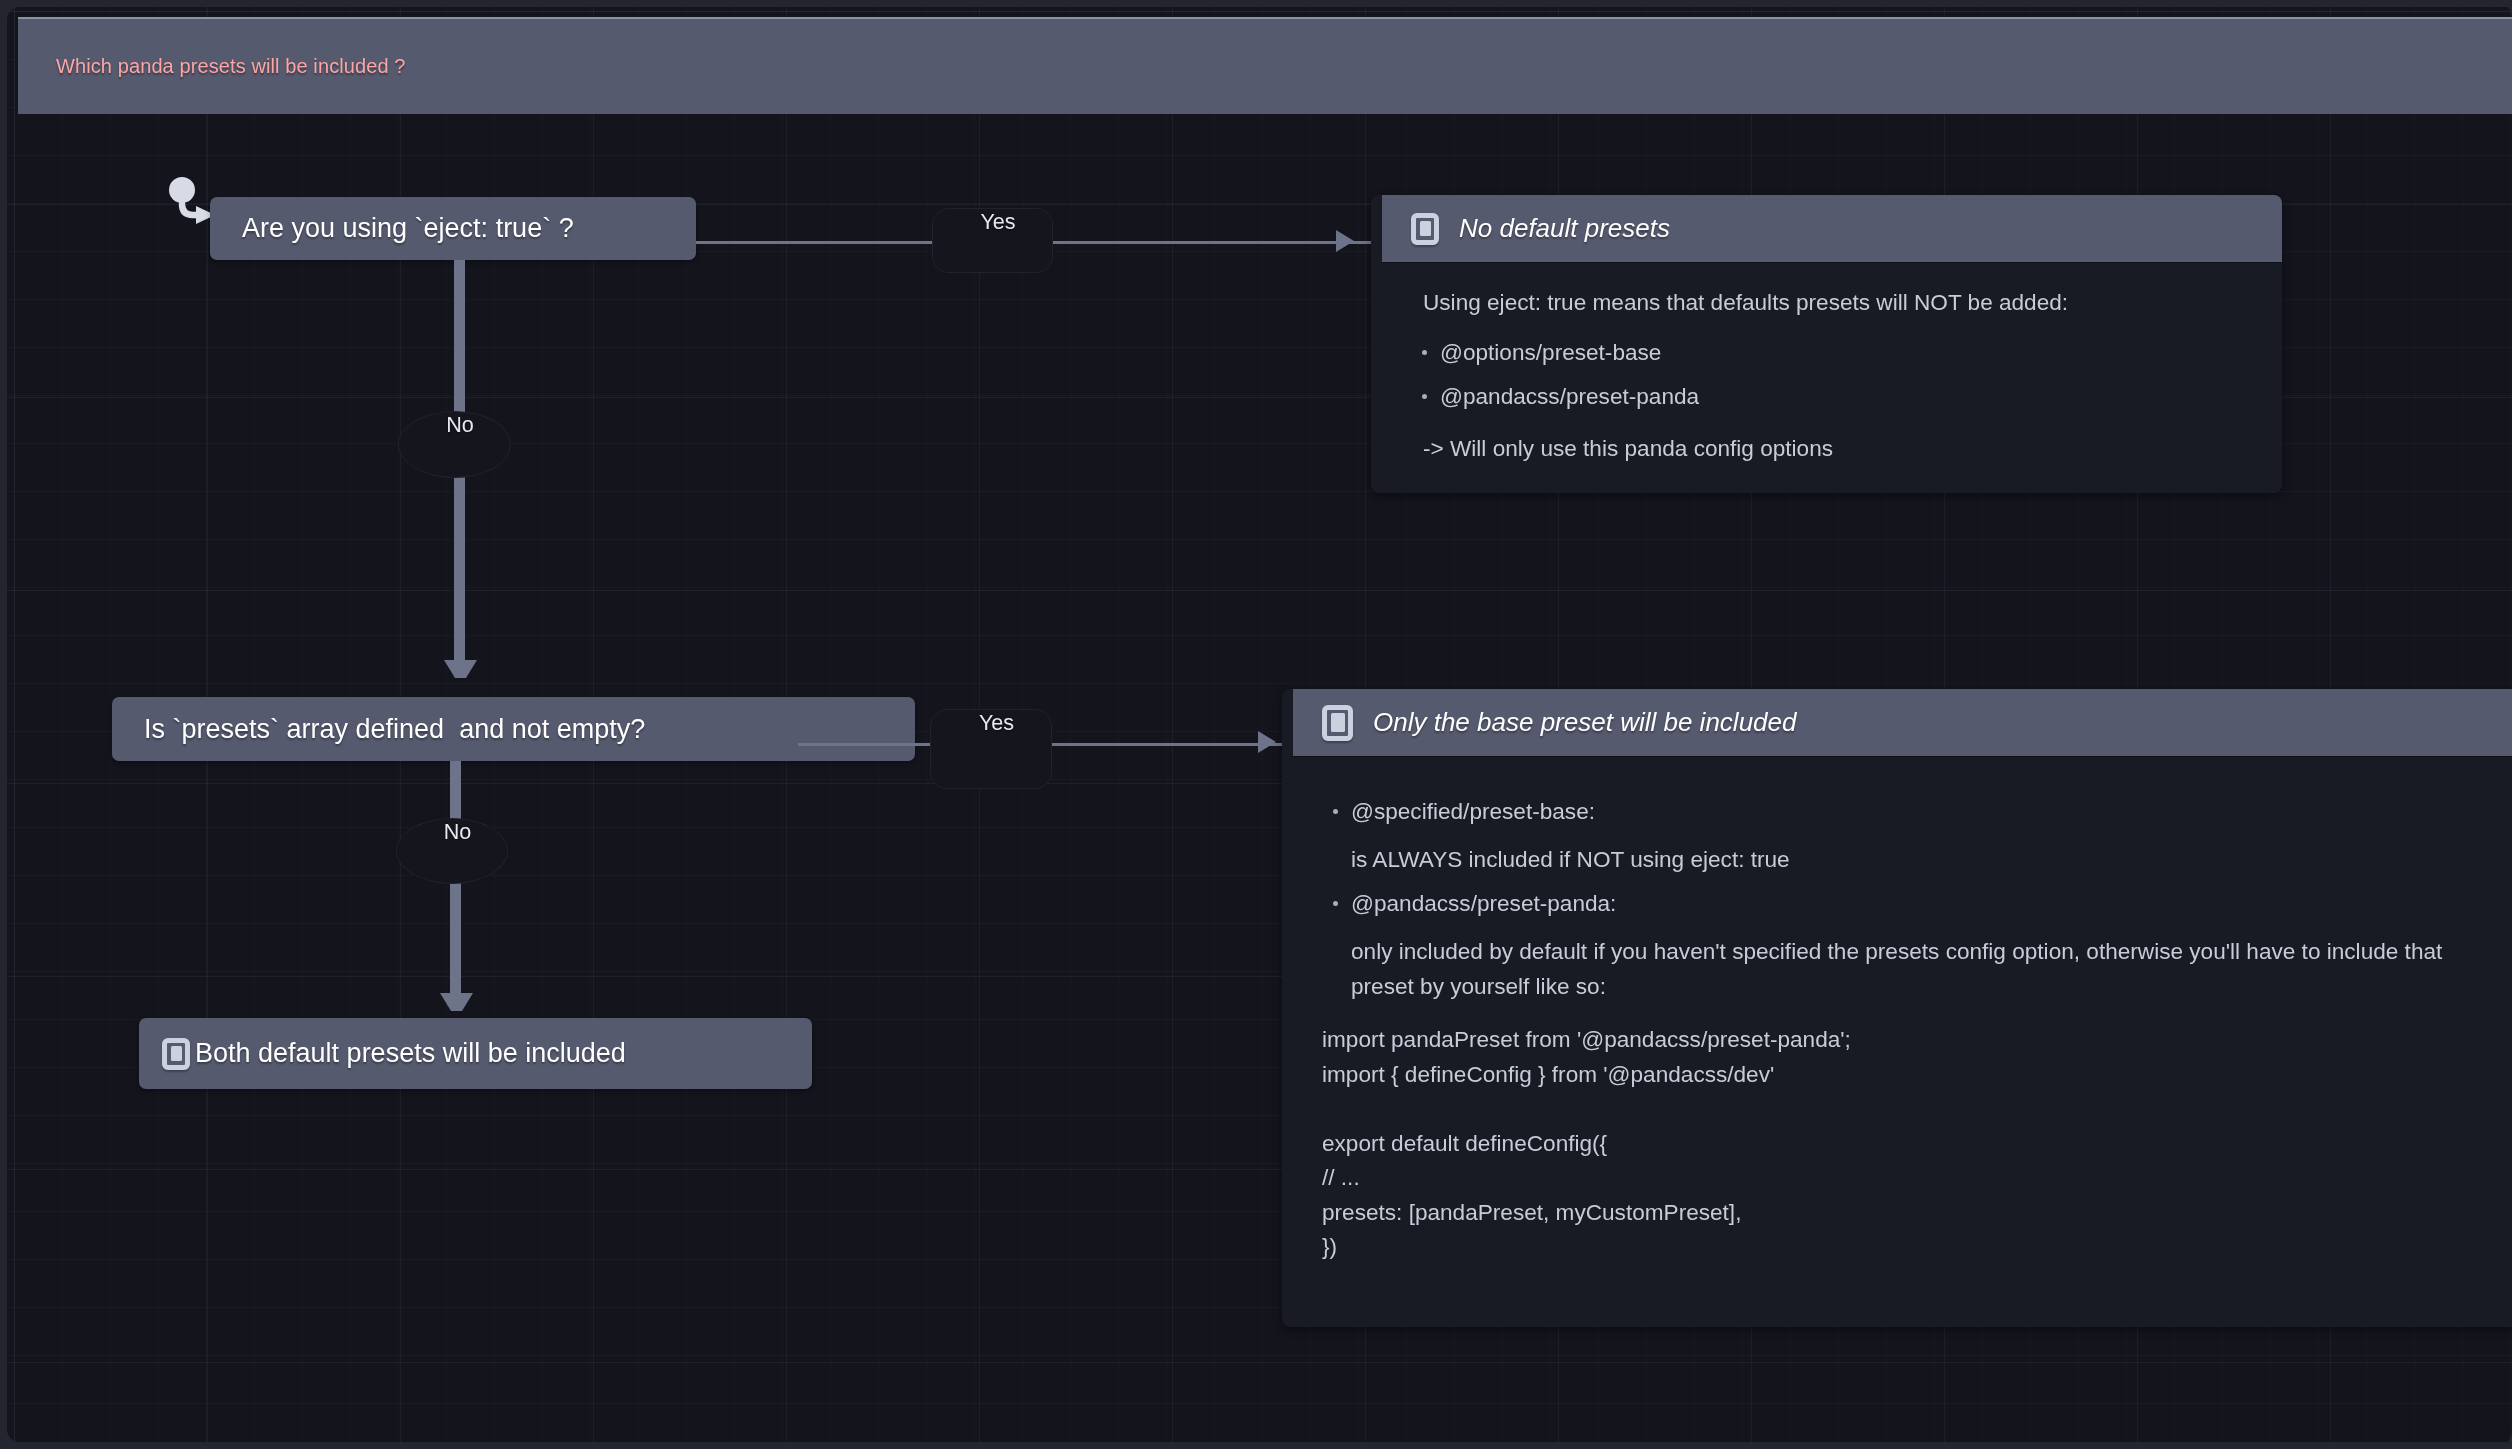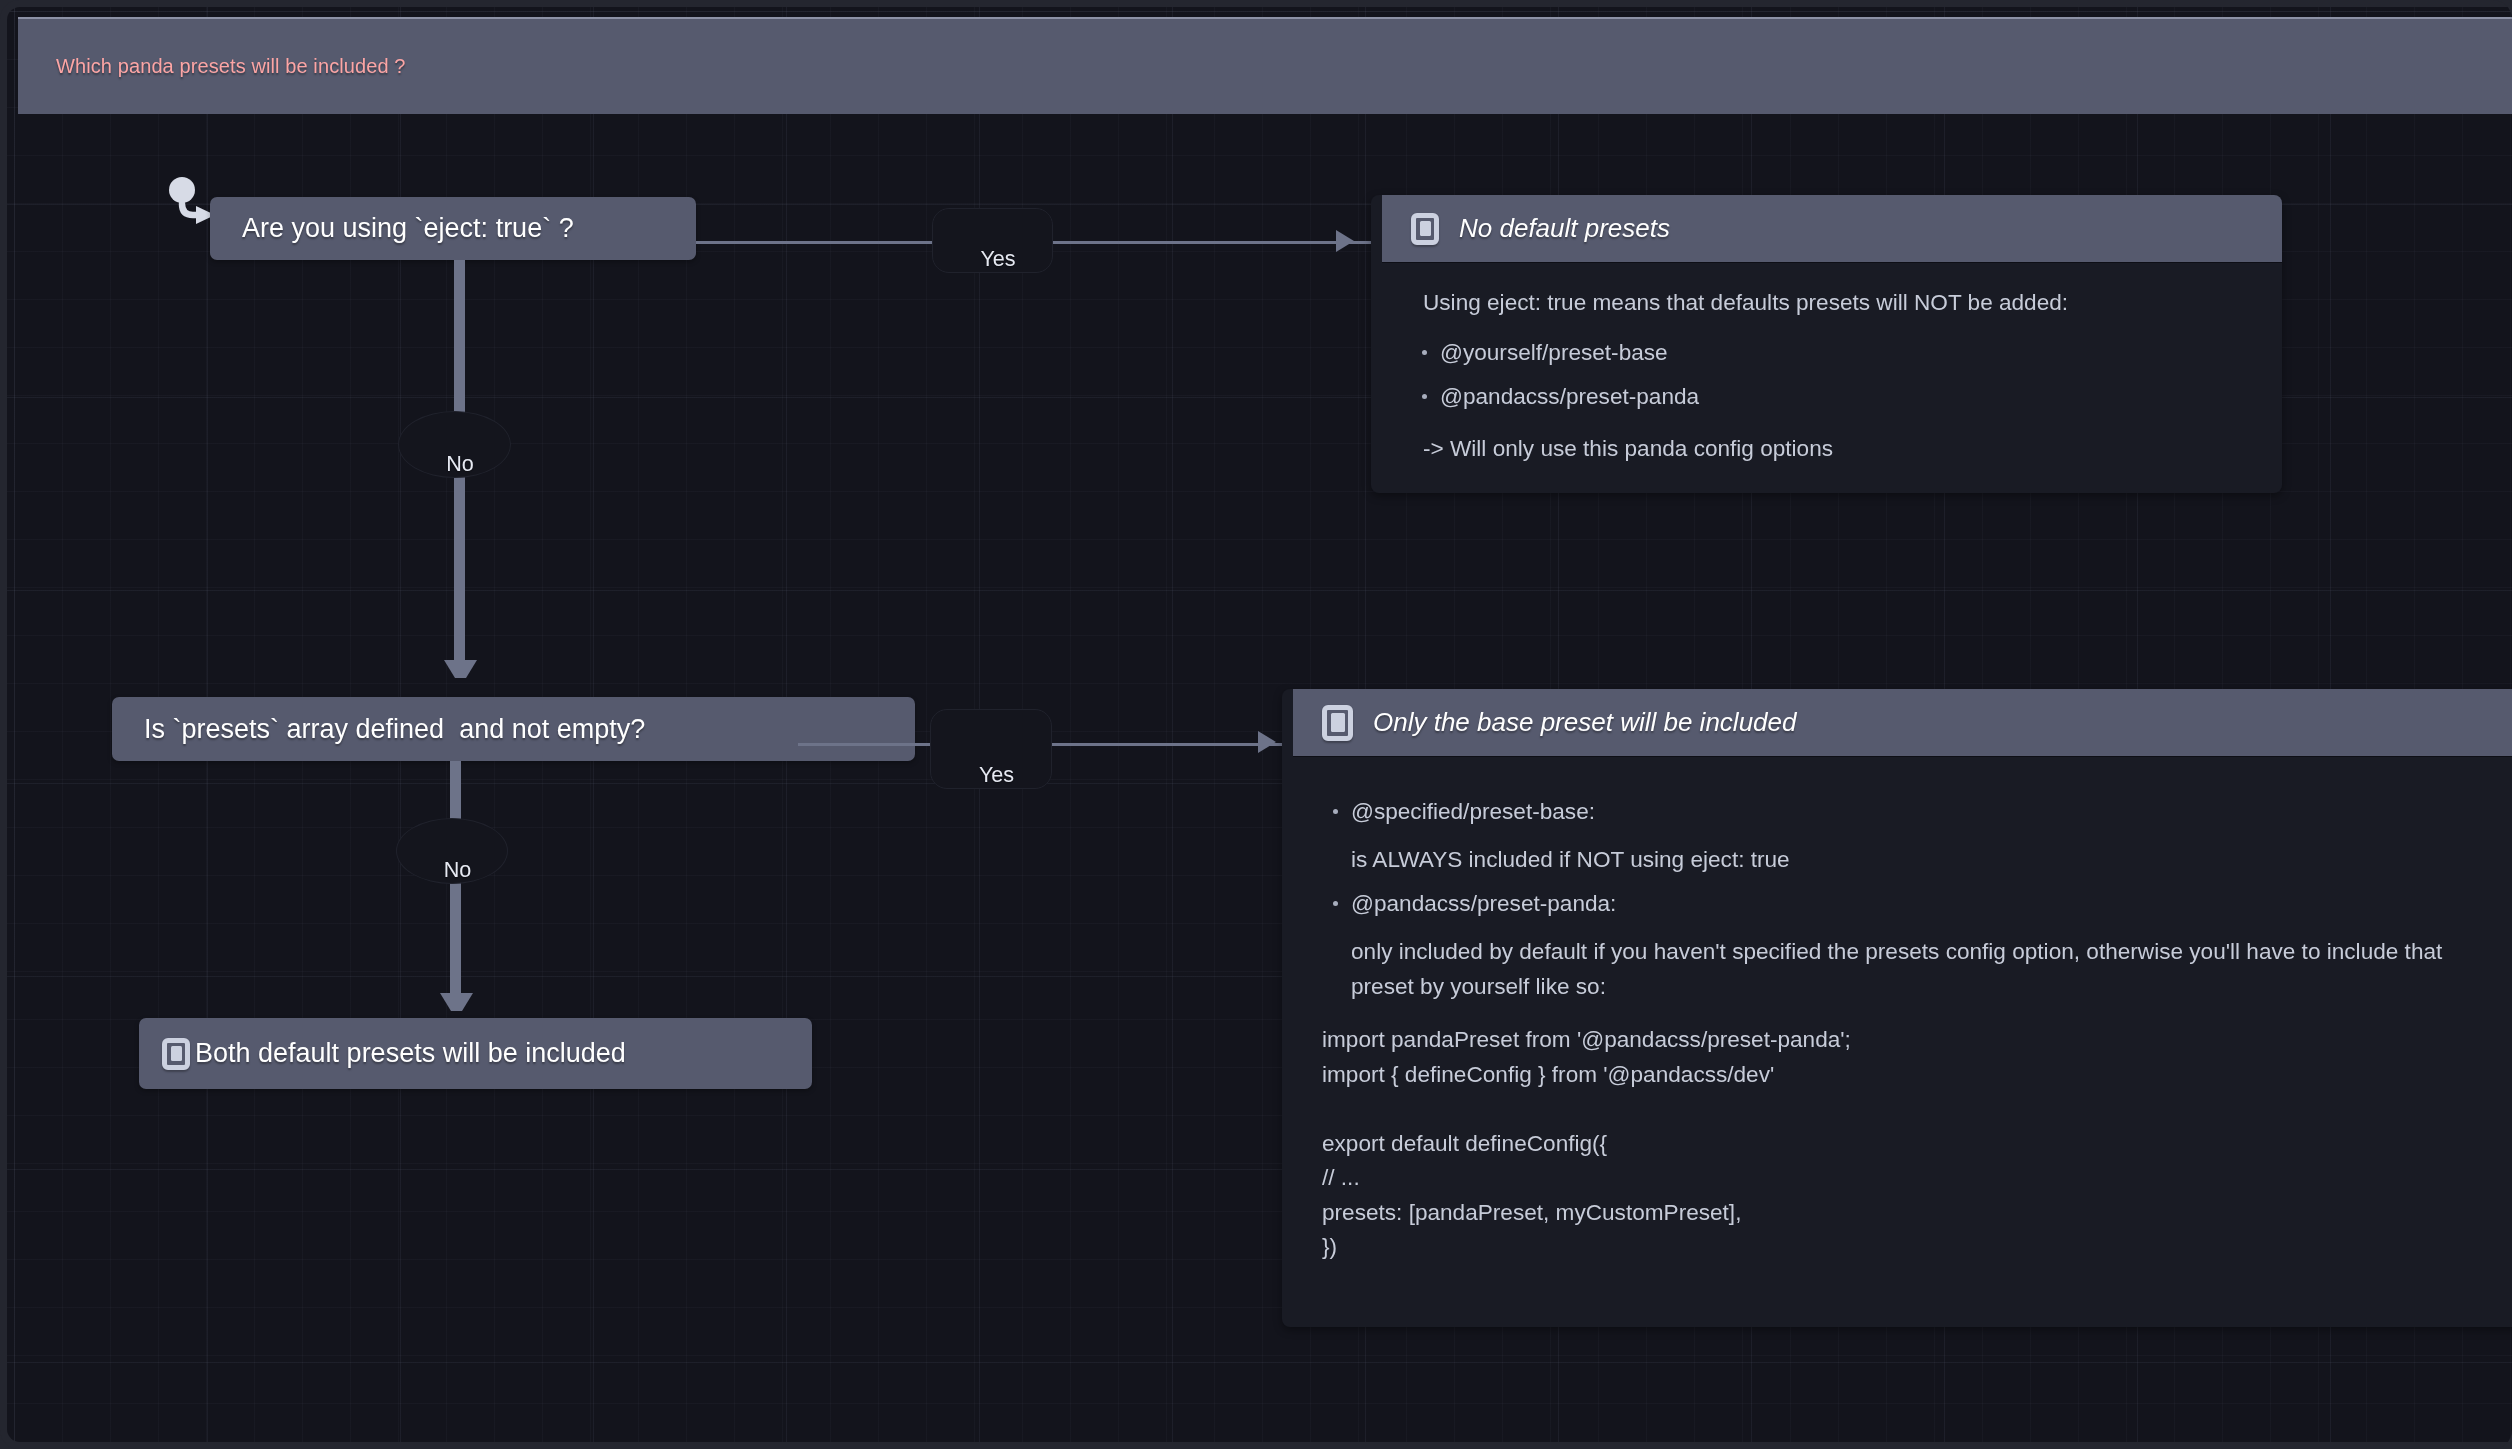--- a/index.html
+++ b/index.html
@@ -190,21 +190,21 @@
     border-top: 18px solid #6d7389;
   }
 
   
   .edge-label {
     background: #14151d;
     border: 1.5px solid #20222c;
     color: #e6e9f2;
     font-size: 21.6px;
     display: flex;
-    align-items: flex-end;
+    align-items: flex-start;
     justify-content: center;
     text-shadow: 0 1px 1.5px rgba(0,0,0,.45);
   }
   .edge-label.yes { border-radius: 17px; }
   .edge-label.no  { border-radius: 50%; }
 
   
   .start-marker { width: 60px; height: 60px; }
 </style>
 </head>
@@ -242,21 +242,21 @@
     </div>
 
     <div class="abs panel" style="left:1364px; top:188px; width:911px;">
       <div class="panel-header">
         <span class="term-icon"></span>
         <span class="panel-title">No default presets</span>
       </div>
       <div class="panel-body">
         <p>Using eject: true means that defaults presets will NOT be added:</p>
         <ul>
-          <li>@yourself/preset-base</li>
+          <li>@options/preset-base</li>
           <li>@pandacss/preset-panda</li>
         </ul>
         <p>-&gt; Will only use this panda config options</p>
       </div>
     </div>
 
     <div class="abs node-box" style="left:105px; top:690px; width:803px; height:64px;">
       <span class="node-label">Is `presets` array defined  and not empty?</span>
     </div>
 

